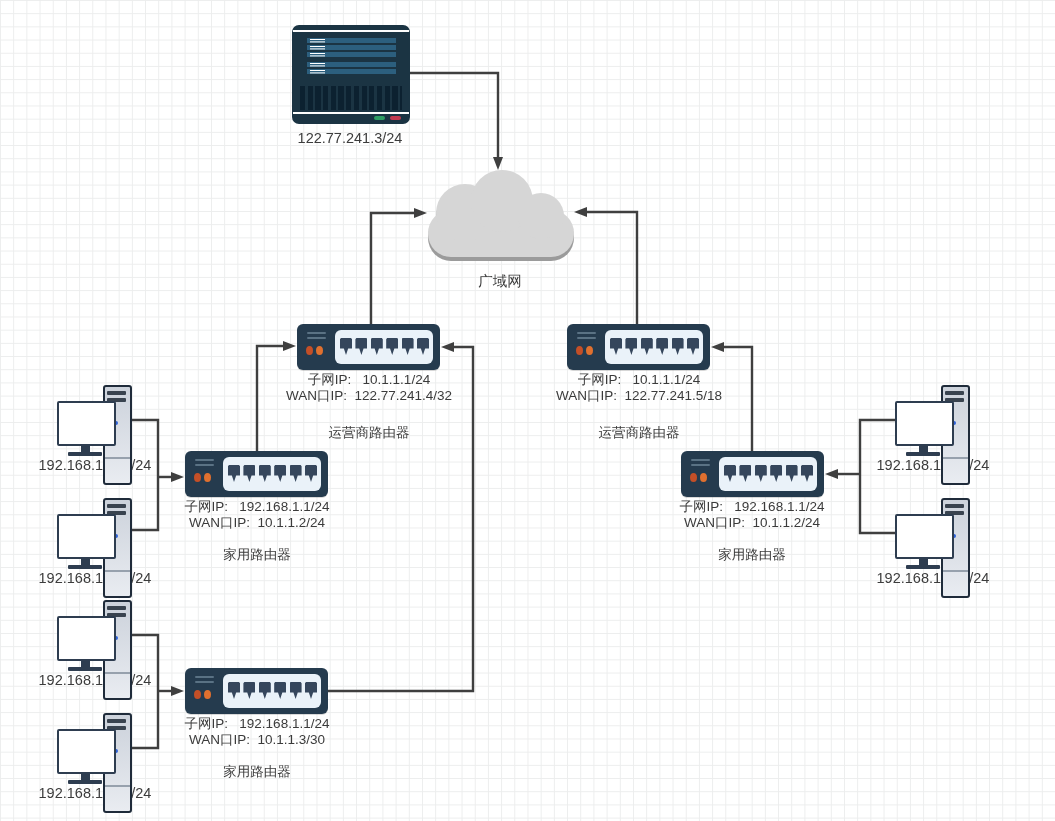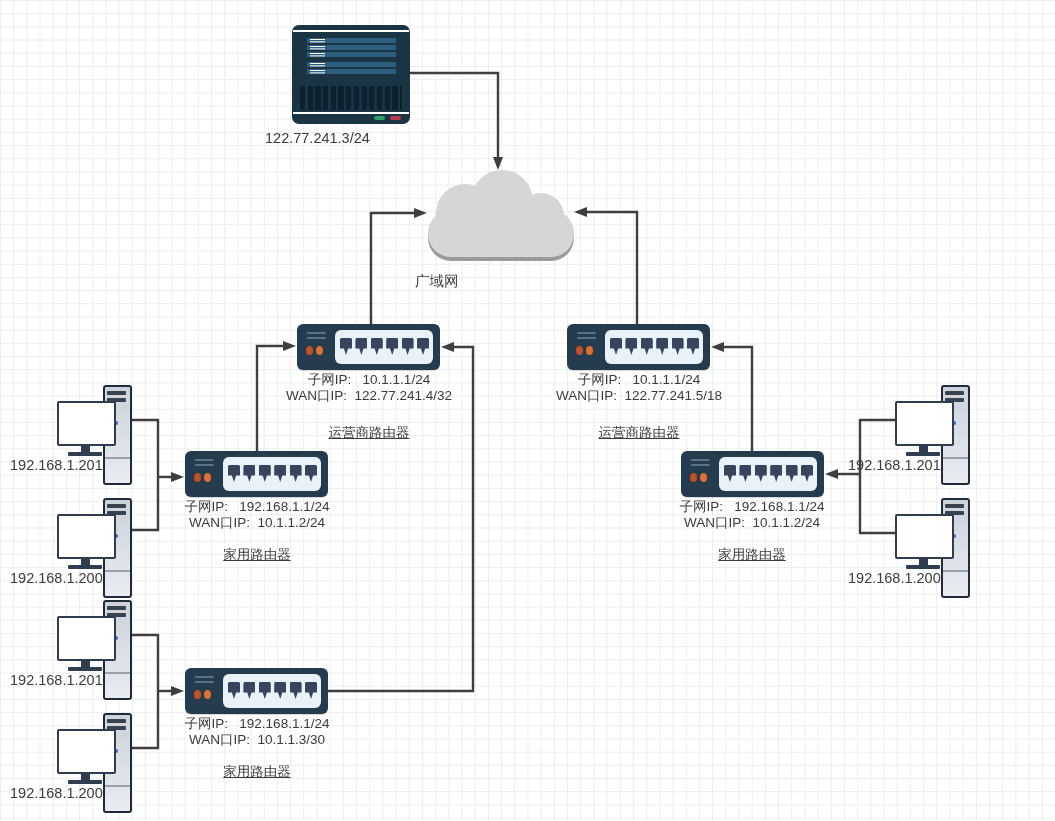--- a/index.html
+++ b/index.html
@@ -51,24 +51,24 @@
          background:linear-gradient(180deg,#ccd2db,#e9ecf1);z-index:1;}
   .tbar{position:absolute;left:2px;width:19px;height:4px;background:#39434f;border-radius:1px;}
   .tbar.b1{top:4px;} .tbar.b2{top:11px;}
   .tdot{position:absolute;left:9px;top:34px;width:4px;height:4px;border-radius:50%;background:#2f62d8;}
   .tdiv{position:absolute;left:0;right:0;top:70px;height:1.5px;background:#97a1ad;}
   .mon{position:absolute;left:0;top:16px;width:55px;height:41px;border:2px solid #2e3d50;background:#fff;border-radius:2px;z-index:2;}
   .neck{position:absolute;left:24px;top:61px;width:9px;height:6px;background:#2e3d50;z-index:2;}
   .mbase{position:absolute;left:11px;top:67px;width:34px;height:4px;background:#2e3d50;border-radius:1px;z-index:2;}
 
   
-  .iplbl{position:absolute;width:170px;text-align:left;font-size:14.5px;color:#3c3c3c;}
+  .iplbl{position:absolute;width:170px;text-align:center;font-size:14.5px;color:#3c3c3c;}
   .rlabel{position:absolute;width:300px;text-align:center;font-size:13.5px;line-height:16px;color:#3b3b3b;}
   .rlabel div{white-space:pre;}
-  .rname{position:absolute;width:300px;text-align:center;font-size:13.5px;color:#3b3b3b;text-decoration:underline;}
+  .rname{position:absolute;width:300px;text-align:center;font-size:13.5px;color:#3b3b3b;}
 </style>
 </head>
 <body>
 
 <div class="canvas">
 
   <svg class="edges">
 
     <path d="M410,73 H498 V157"></path>
     <polygon points="498,170 493,157 503,157"></polygon>

